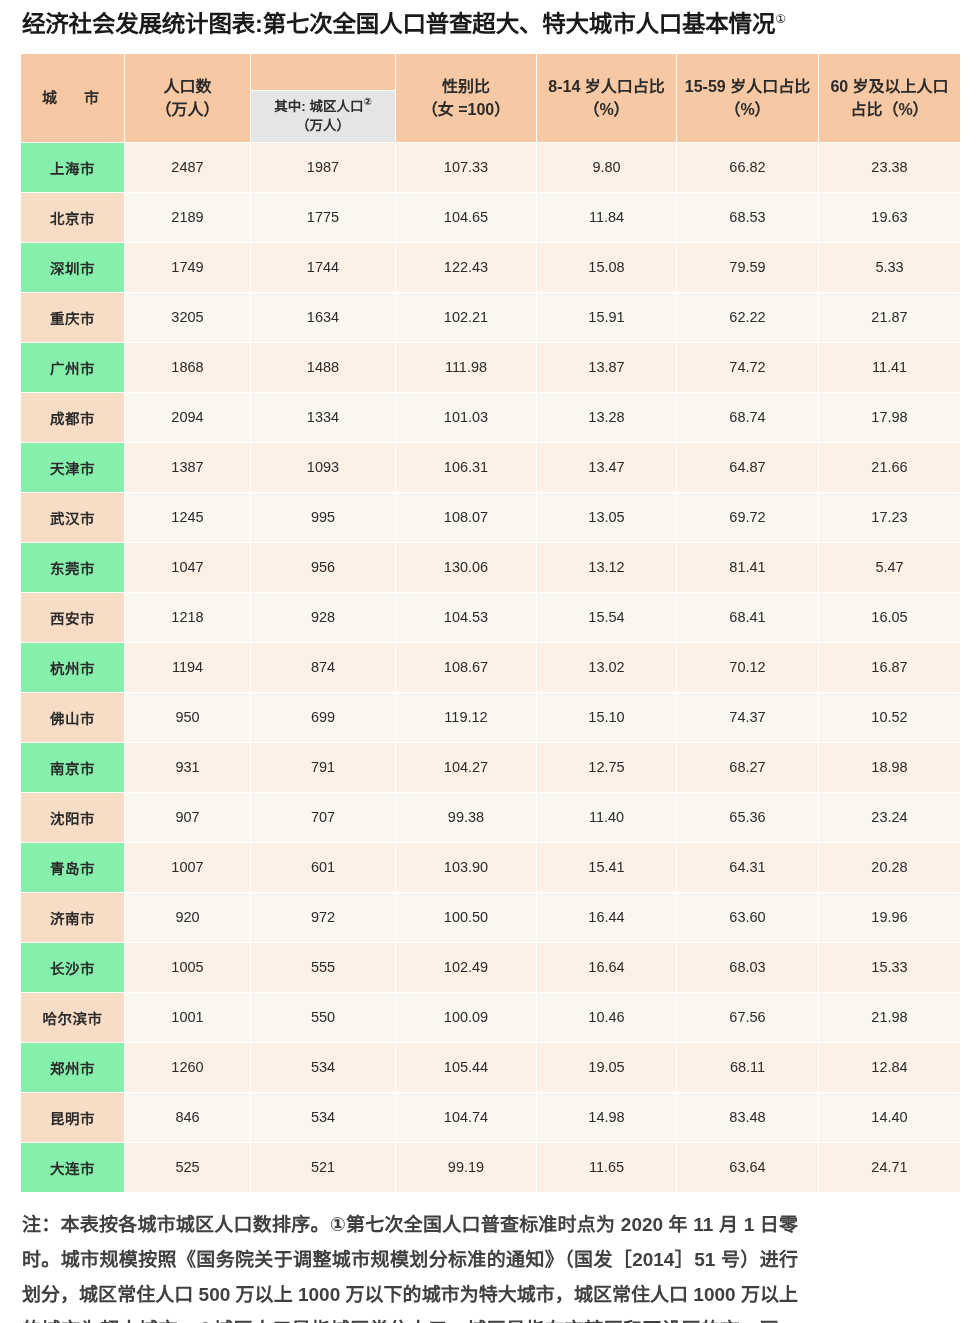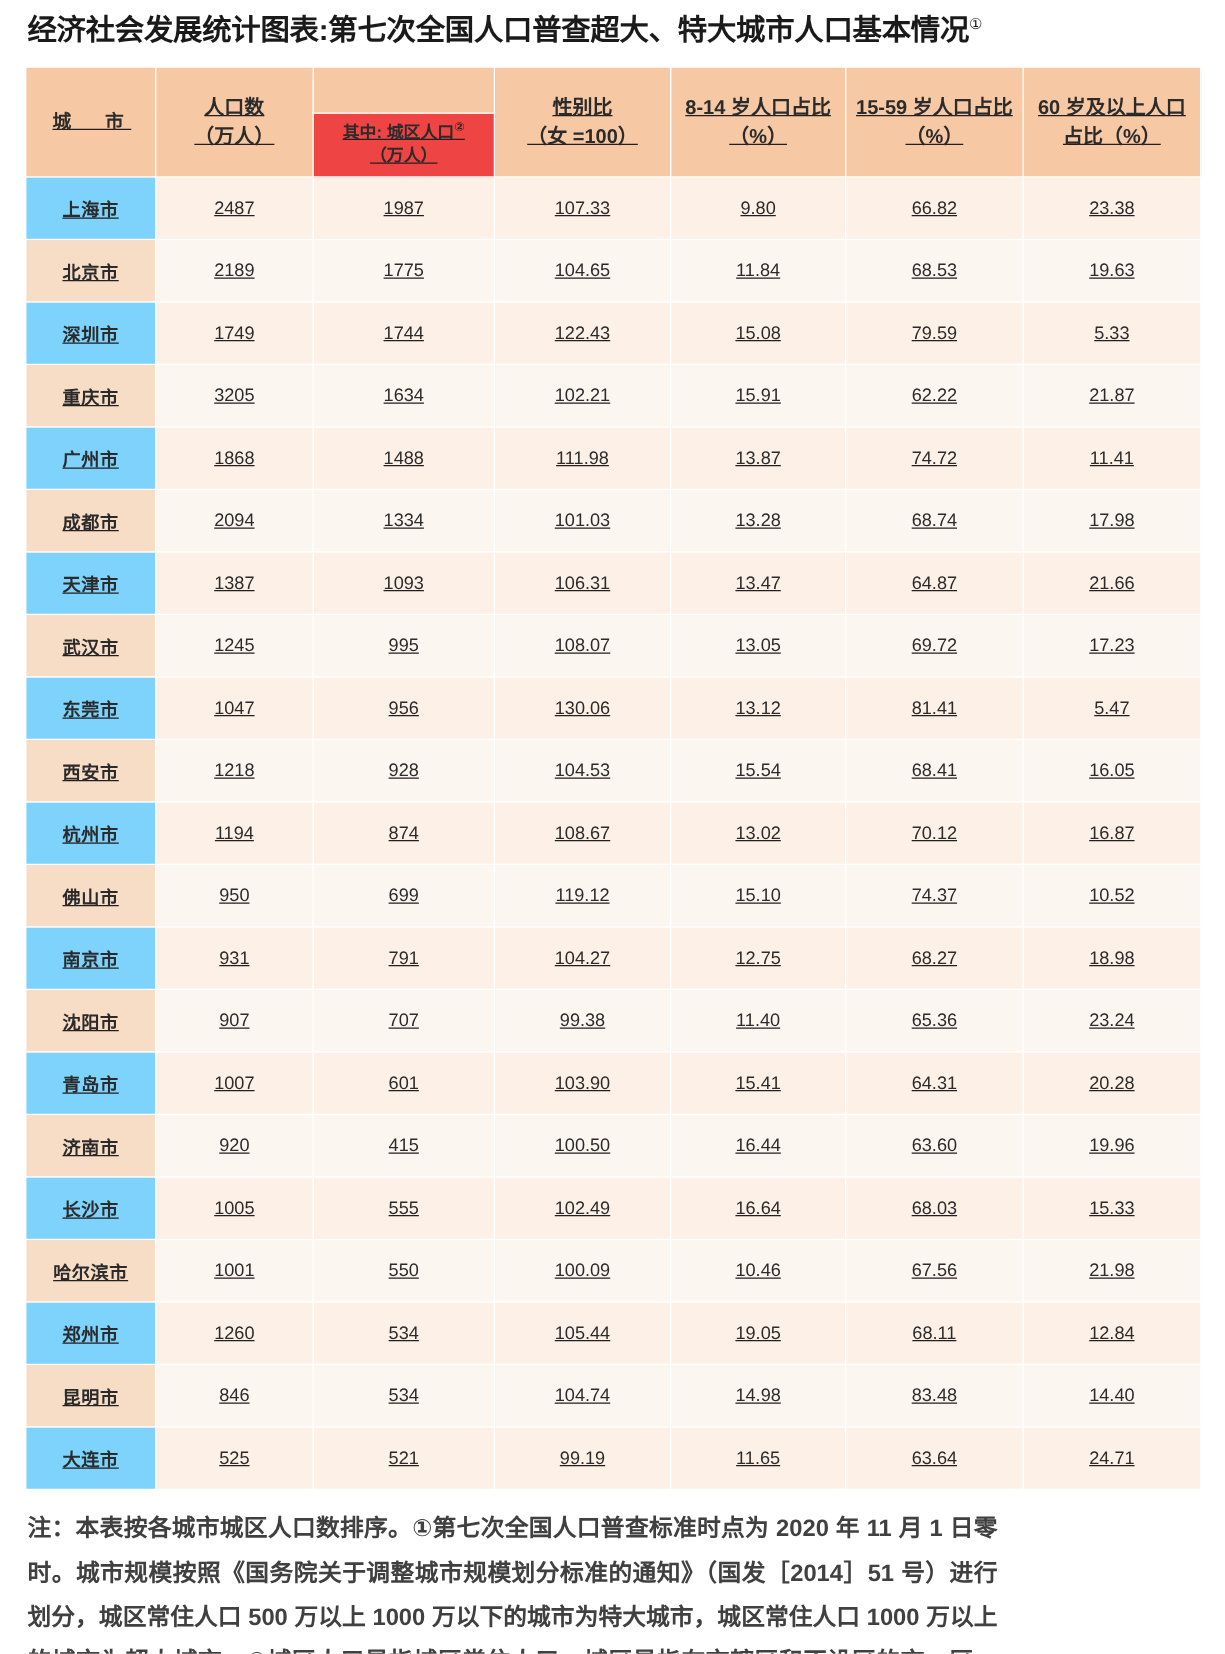--- a/index.html
+++ b/index.html
@@ -39,21 +39,20 @@
     font-size: 12px;
     vertical-align: super;
     font-weight: normal;
   }
   
   table.stat {
     border-collapse: collapse;
     width: 940px;
     margin: 8px 0 0 0;
     table-layout: fixed;
-    text-decoration: underline;
   }
   table.stat col.c-city   { width: 104px; }
   table.stat col.c-pop    { width: 126px; }
   table.stat col.c-urban  { width: 145px; }
   table.stat col.c-sex    { width: 141px; }
   table.stat col.c-a014   { width: 140px; }
   table.stat col.c-a1559  { width: 142px; }
   table.stat col.c-a60    { width: 142px; }
 
   table.stat th, table.stat td {
@@ -79,37 +78,37 @@
   }
   thead th .hl1 { display: block; }
   thead th .hl2 { display: block; }
   thead .split-top {
     background: #f6c9a4;
     padding: 6px 4px 2px 4px;
     height: 28px;
     border-bottom: 1px solid #ffffff;
   }
   thead .split-bot {
-    background: #ef4444;
+    background: #e5e5e5;
     padding: 4px 4px 6px 4px;
     height: 40px;
     font-size: 13.5px;
     line-height: 1.4;
   }
   .sup-s { font-size: 10px; vertical-align: super; }
 
   tbody td {
     font-size: 14.5px;
     height: 49px;
     padding: 0 4px;
     background: #fdf0e6;
     color: #2b2b2b;
   }
   tbody td.city {
-    background: #7dd3fc;
+    background: #86efac;
     font-weight: bold;
     font-size: 14.5px;
     letter-spacing: 0.5px;
   }
   tbody tr:nth-child(even) td {
     background: #fcf6f0;
   }
   tbody tr:nth-child(even) td.city {
     background: #f8ddc6;
   }
@@ -312,21 +311,21 @@
           <td>1007</td>
           <td>601</td>
           <td>103.90</td>
           <td>15.41</td>
           <td>64.31</td>
           <td>20.28</td>
         </tr>
         <tr>
           <td class="city">济南市</td>
           <td>920</td>
-          <td>415</td>
+          <td>972</td>
           <td>100.50</td>
           <td>16.44</td>
           <td>63.60</td>
           <td>19.96</td>
         </tr>
         <tr>
           <td class="city">长沙市</td>
           <td>1005</td>
           <td>555</td>
           <td>102.49</td>

